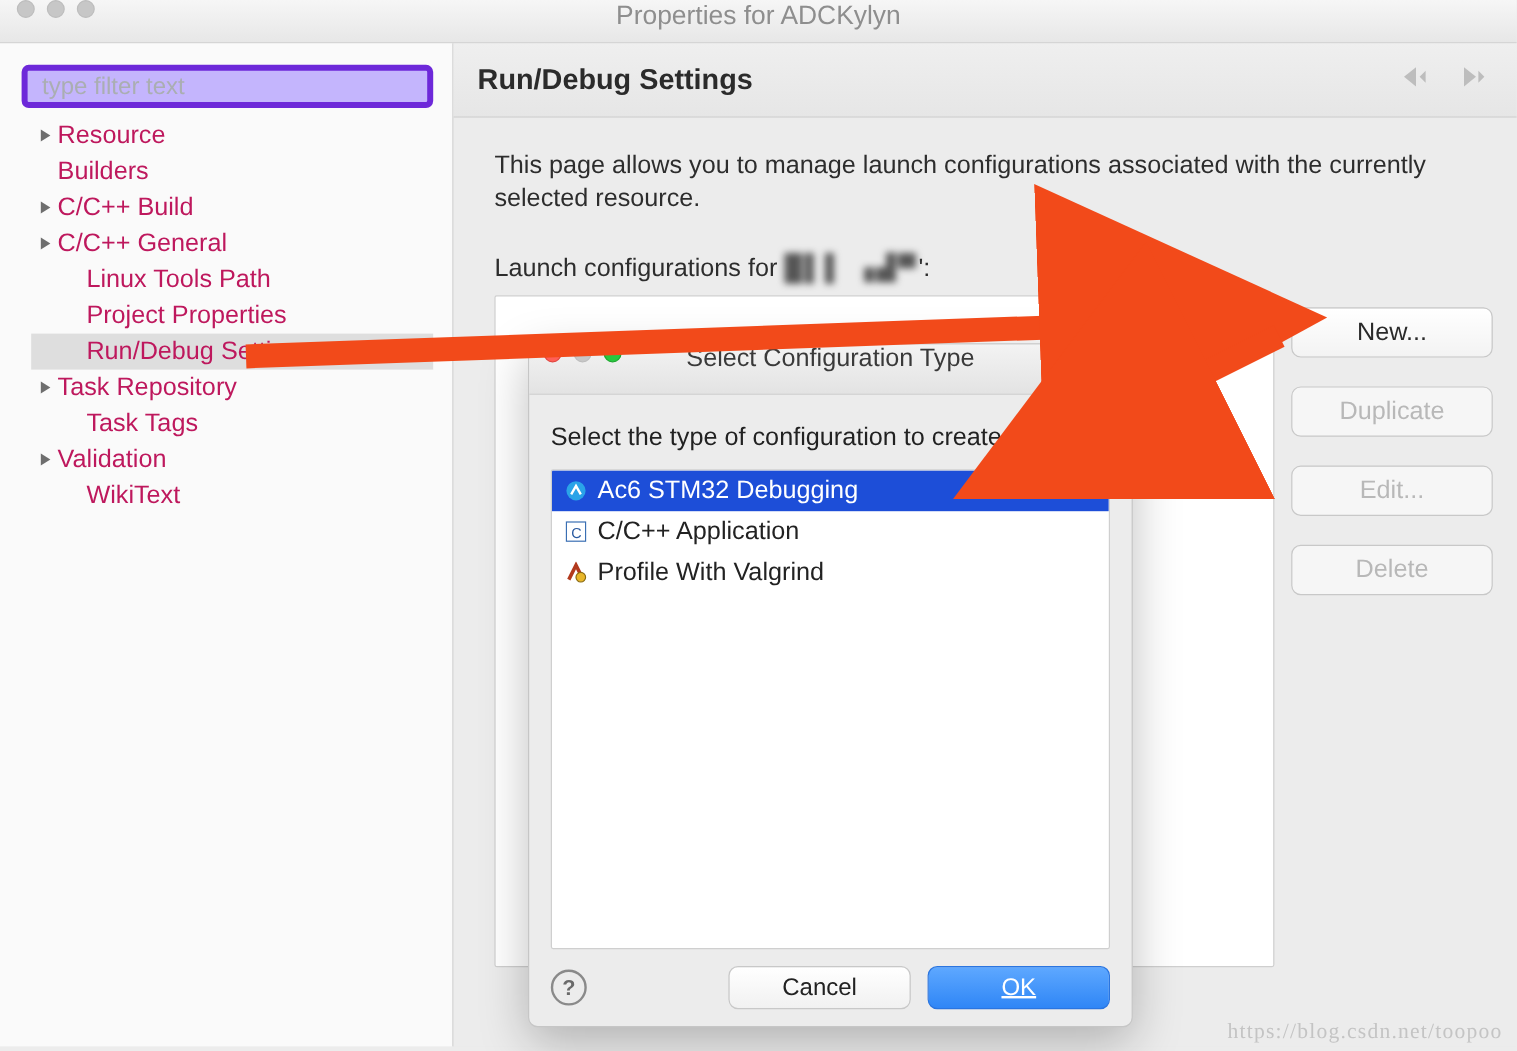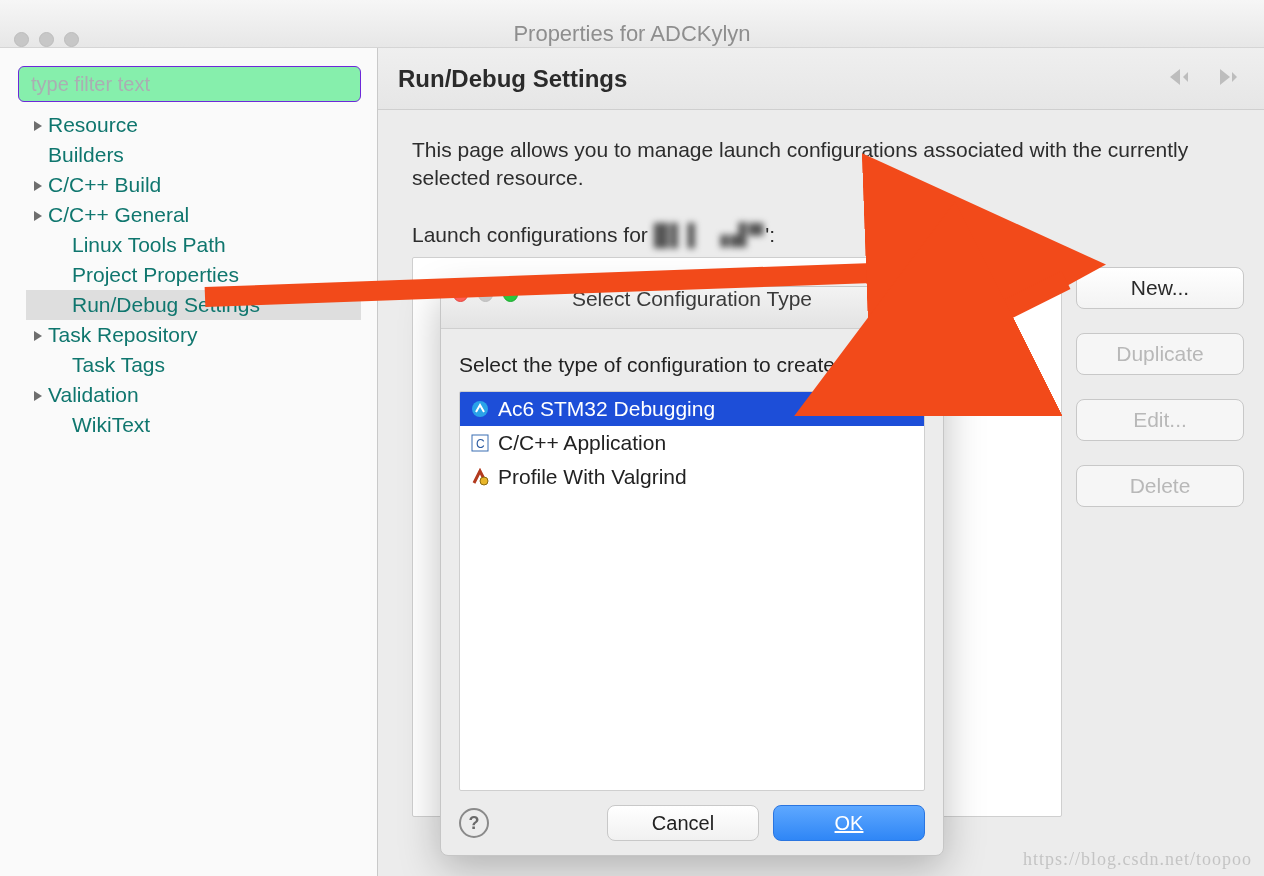--- a/index.html
+++ b/index.html
@@ -1,31 +1,31 @@
 <!DOCTYPE html>
 <html><head>
 <meta charset="utf-8">
 <style>
   * { box-sizing: border-box; margin: 0; padding: 0; font-family: -apple-system, "Helvetica Neue", Arial, sans-serif; }
   html, body { width: 1264px; height: 876px; background: #ececec; color: #222; overflow: hidden; }
 
   
-  .titlebar { height: 48px; display: flex; align-items: flex-end; padding: 0 14px; background: linear-gradient(#f6f6f6,#e7e7e7); border-bottom: 1px solid #d5d5d5; position: relative; }
+  .titlebar { height: 36px; display: flex; align-items: flex-start; padding: 0 14px; background: linear-gradient(#f6f6f6,#e7e7e7); border-bottom: 1px solid #d5d5d5; position: relative; }
   .traffic { display: flex; gap: 10px; }
   .dot { width: 15px; height: 15px; border-radius: 50%; background: #c7c7c7; border: 1px solid #bdbdbd; }
   .titlebar-title { position: absolute; left: 0; right: 0; text-align: center; font-size: 22px; color: #8e8e8e; font-weight: 400; }
 
   .body { display: flex; height: calc(100% - 40px); }
 
   
   .sidebar { width: 378px; border-right: 1px solid #c9c9c9; background: #fafafa; padding: 18px 16px 18px 18px; }
-  .filter-input { width: 100%; height: 36px; border: 1px solid #6d28d9; border-radius: 6px; padding: 0 12px; font-size: 20px; color: #222; background: #86efac; }
+  .filter-input { width: 100%; height: 36px; border: 5px solid #6d28d9; border-radius: 6px; padding: 0 12px; font-size: 20px; color: #222; background: #c4b5fd; }
   .filter-input::placeholder { color: #aaaeb2; }
   .tree { margin-top: 8px; padding-left: 8px; }
-  .tree-item { display: flex; align-items: center; height: 30px; font-size: 21px; color: #0f766e; padding-left: 4px; cursor: default; white-space: nowrap; }
+  .tree-item { display: flex; align-items: center; height: 30px; font-size: 21px; color: #be185d; padding-left: 4px; cursor: default; white-space: nowrap; }
   .tree-item.child { padding-left: 28px; }
   .tree-item.selected { background: #dedede; }
   .caret { width: 16px; display: inline-block; text-align: center; color: #6e6e6e; margin-right: 2px; }
   .caret svg { width: 10px; height: 12px; }
   .caret-placeholder { width: 18px; display: inline-block; }
 
   
   .main { flex: 1; display: flex; flex-direction: column; background: #ececec; }
   .main-header { height: 62px; display: flex; align-items: center; justify-content: space-between; padding: 0 20px; border-bottom: 1px solid #cfcfcf; background: linear-gradient(#efefef,#e6e6e6); }
   .main-header h1 { font-size: 24px; font-weight: 700; color: #2b2b2b; }

